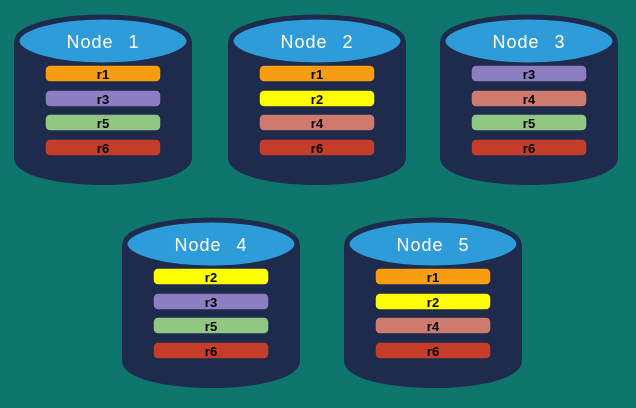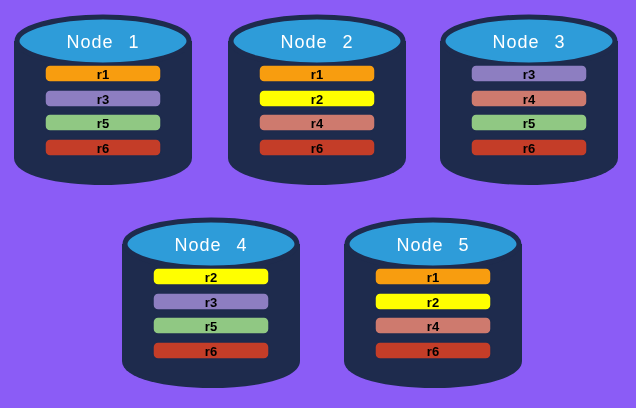--- a/index.html
+++ b/index.html
@@ -5,21 +5,21 @@
   html, body {
     margin: 0;
     padding: 0;
     background: #ffffff;
     font-family: "Liberation Sans", sans-serif;
   }
   .canvas {
     position: relative;
     width: 636px;
     height: 408px;
-    background: #8b5cf6;
+    background: #0f766e;
     overflow: hidden;
   }
   .node {
     position: absolute;
     width: 190px;
     height: 188px;
   }
   .n1 { left: 8px;   top: 8px; }
   .n2 { left: 222px; top: 8px; }
   .n3 { left: 434px; top: 8px; }

